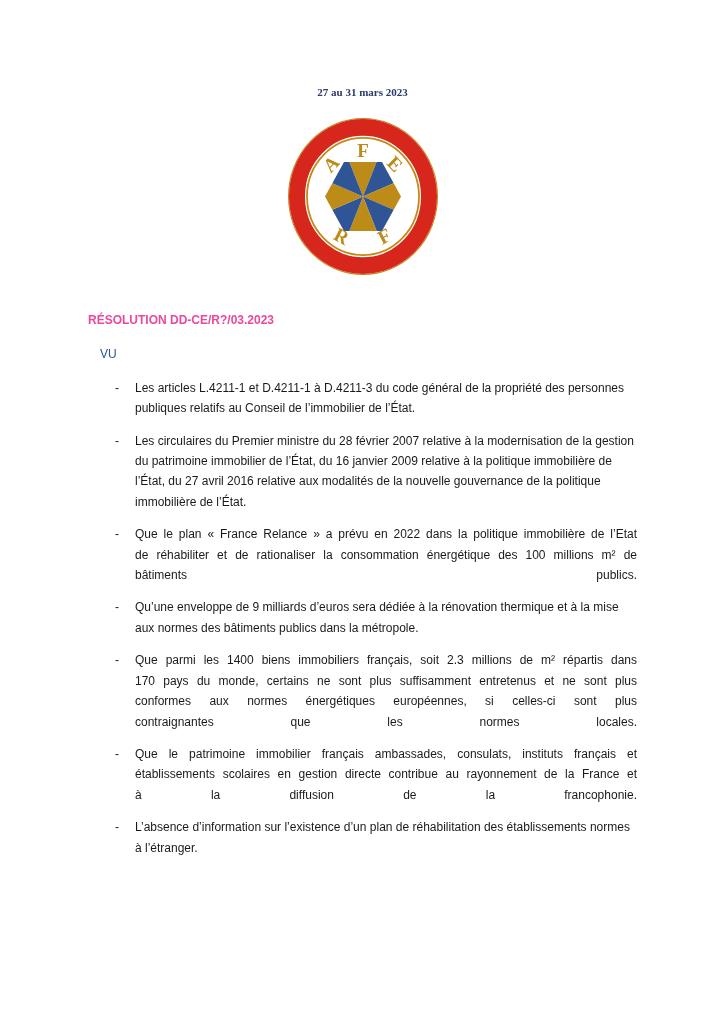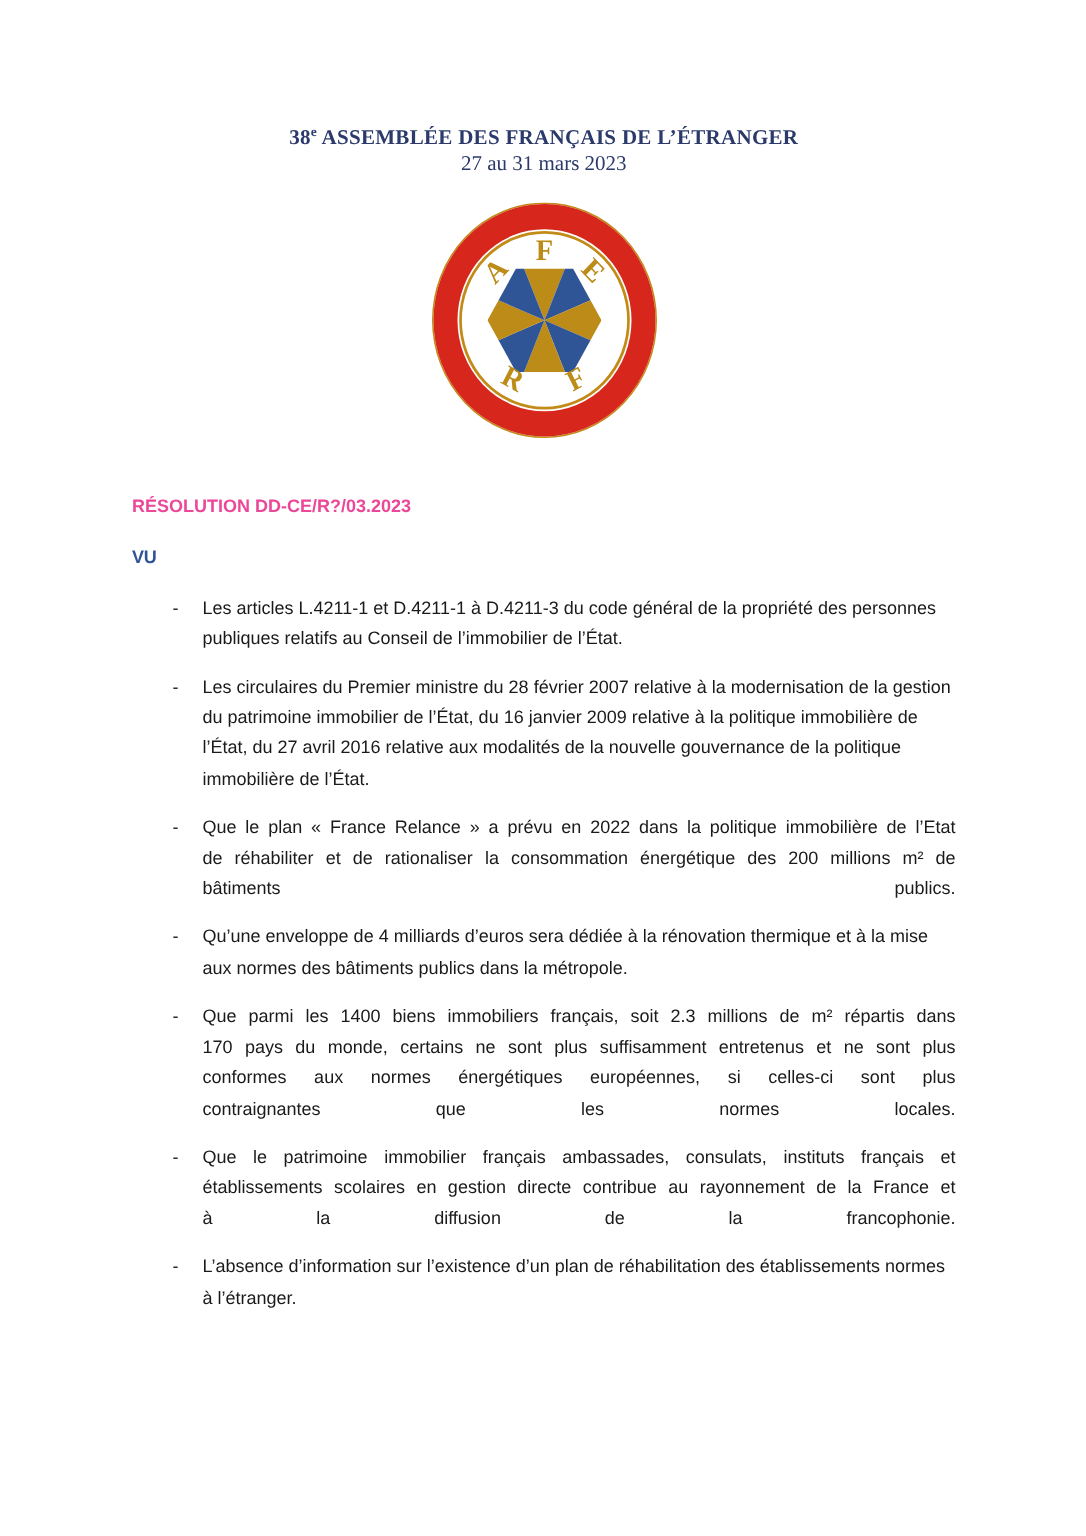--- a/index.html
+++ b/index.html
@@ -22,22 +22,22 @@
     font-family: "Liberation Serif", serif;
     font-weight: bold;
     font-size: 14px;
     line-height: 17px;
     color: #2B3A6B;
     letter-spacing: 0.2px;
   }
   h1.title sup { font-size: 9px; vertical-align: super; line-height: 0; }
   .subtitle {
     font-family: "Liberation Serif", serif;
-    font-weight: normal;
-    font-size: 14px;
+    font-weight: bold;
+    font-size: 11px;
     line-height: 17px;
     color: #2B3A6B;
   }
   
   .logo-wrap { text-align: center; margin-top: 17px; height: 157px; }
   .logo { width: 150px; height: 157px; }
   .logo text {
     font-family: "Liberation Serif", serif;
     font-weight: bold;
     font-size: 19px;
@@ -51,40 +51,39 @@
   }
   .red { color: #ec4899; }
   .bold { font-weight: bold; }
   p.res-line { margin: 0 0 14px 0; }
   p.objet { margin: 0 0 16px 0; }
   p.author { margin: 0 0 17px 0; }
   h2.sec {
     font-size: 12px;
     line-height: 20.4px;
     color: #2E5496;
-    font-weight: bold;
-    margin: 14px 0 13px 0;
+    font-weight: normal;
+    margin: 14px 0 13px 12px;
     letter-spacing: -0.1px;
   }
   .bullet { display: flex; margin: 0 0 12px 27px; }
   .dash { flex: none; width: 20px; }
   .btext { margin: 0; flex: 1; text-align: left; }
   .btext.hard {
     white-space: pre-line;
     text-align: justify;
     text-align-last: justify;
   }
 </style>
 </head>
 <body>
 
 <div class="page">
 
   <div class="doc-header">
-    <h1 class="title"><span>38</span><sup>e</sup><span> ASSEMBLÉE DES FRANÇAIS DE L’ÉTRANGER</span></h1>
     <div class="subtitle">27 au 31 mars 2023</div>
   </div>
 
   <div class="logo-wrap">
     <svg class="logo" viewBox="0 0 150 150" preserveAspectRatio="none">
 
       <circle cx="75" cy="75" r="74.5" fill="none" stroke-width="1" stroke="#C28B17"></circle>
       <circle cx="75" cy="75" r="66" fill="none" stroke-width="16" stroke="#D7271D"></circle>
       <circle cx="75" cy="75" r="56" fill="#ffffff" stroke-width="1.8" stroke="#C28B17"></circle>
 
@@ -127,26 +126,26 @@
     </div>
     <div class="bullet">
       <span class="dash">-</span>
       <p class="btext">Les circulaires du Premier ministre du 28 février 2007 relative à la modernisation de la gestion du patrimoine immobilier de l’État, du 16 janvier 2009 relative à la politique immobilière de l’État, du 27 avril 2016 relative aux modalités de la nouvelle gouvernance de la politique immobilière de l’État.</p>
     </div>
 
 
     <div class="bullet">
       <span class="dash">-</span>
       <p class="btext hard">Que le plan « France Relance » a prévu en 2022 dans la politique immobilière de l’Etat
-de réhabiliter et de rationaliser la consommation énergétique des 200 millions m² de
+de réhabiliter et de rationaliser la consommation énergétique des 100 millions m² de
 bâtiments publics.</p>
     </div>
     <div class="bullet">
       <span class="dash">-</span>
-      <p class="btext">Qu’une enveloppe de 4 milliards d’euros sera dédiée à la rénovation thermique et à la mise aux normes des bâtiments publics dans la métropole.</p>
+      <p class="btext">Qu’une enveloppe de 9 milliards d’euros sera dédiée à la rénovation thermique et à la mise aux normes des bâtiments publics dans la métropole.</p>
     </div>
     <div class="bullet">
       <span class="dash">-</span>
       <p class="btext hard">Que parmi les 1400 biens immobiliers français, soit 2.3 millions de m² répartis dans
 170 pays du monde, certains ne sont plus suffisamment entretenus et ne sont plus
 conformes aux normes énergétiques européennes, si celles-ci sont plus
 contraignantes que les normes locales.</p>
     </div>
     <div class="bullet">
       <span class="dash">-</span>

